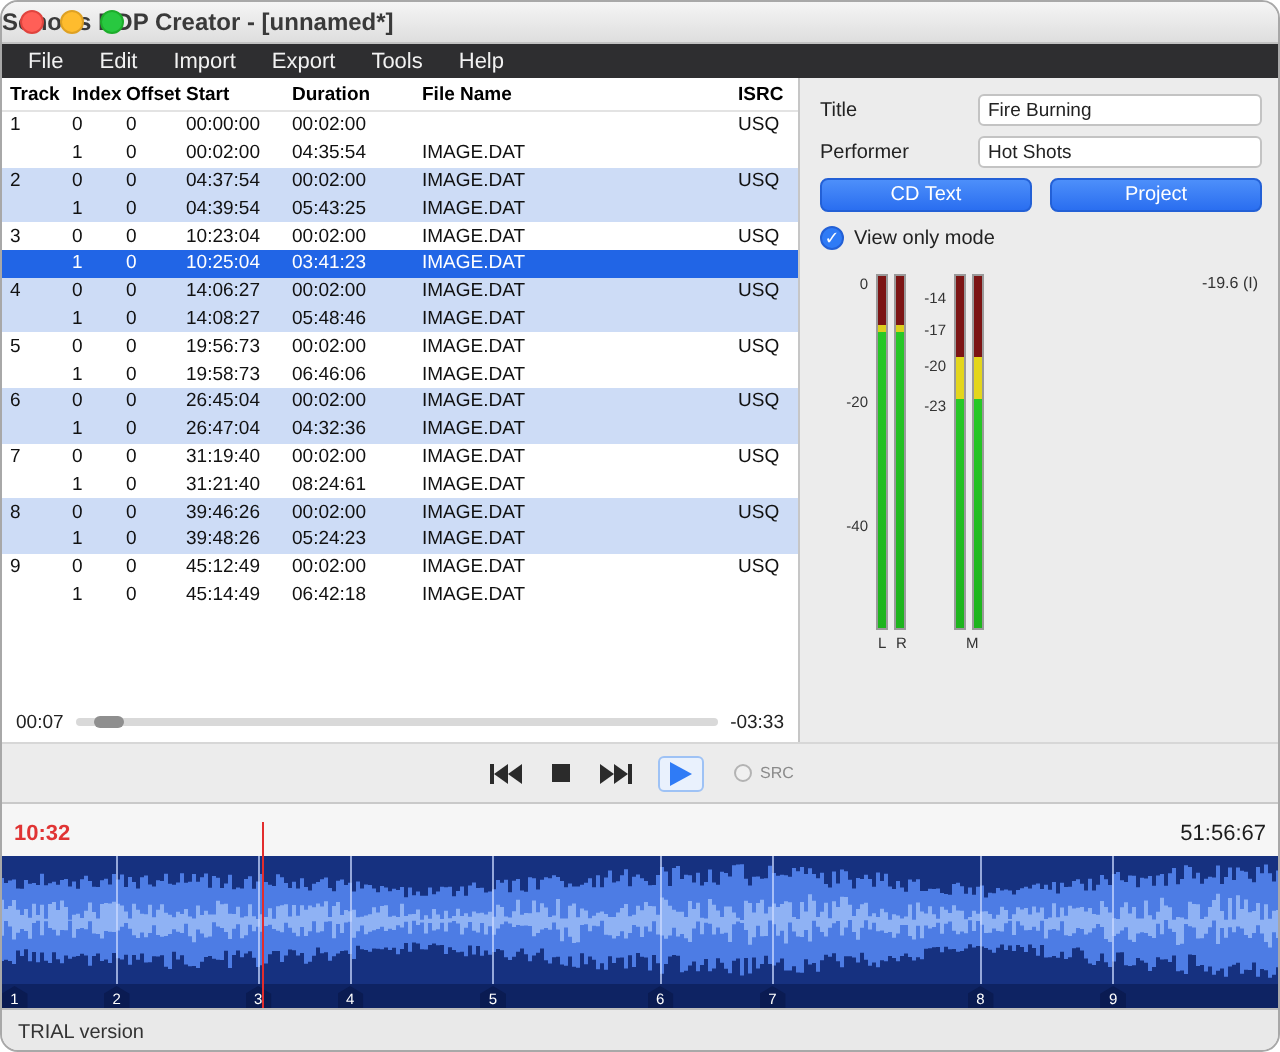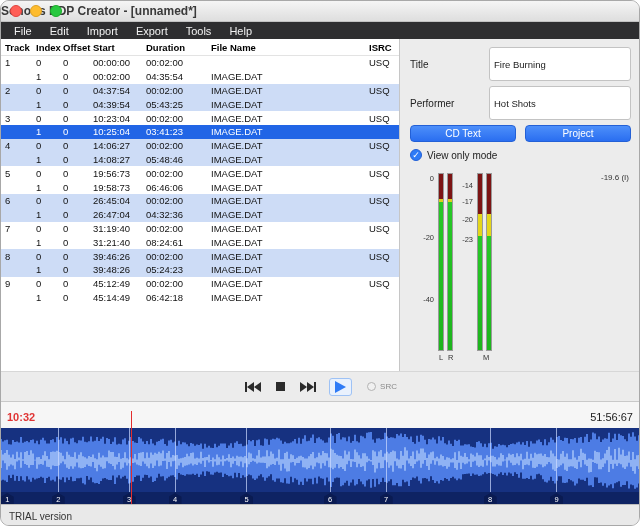--- a/index.html
+++ b/index.html
@@ -39,21 +39,21 @@
   .player-strip { flex:0 0 20px; display:flex; align-items:center; gap:6px;
                   padding:0 7px; font-size:9.5px; color:#222; background:#fff; }
   .slider { flex:1; position:relative; height:14px; }
   .slider-track { position:absolute; left:0; right:0; top:5px; height:4px; border-radius:2px; background:#d9d9d9; }
   .slider-handle { position:absolute; left:3%; top:4px; width:15px; height:6px; border-radius:3px; background:#8f8f8f; }
 
   
   .side-panel { flex:1; background:#ececec; padding:8px 8px 0 10px; font-size:10px; position:relative; }
   .field { display:flex; align-items:center; margin-bottom:5px;gap:32px; }
   .field label { width:47px; color:#222; }
-  .field input { flex:1; min-width:0; height:34px; border:1px solid #c3c3c3; border-radius:3px;
+  .field input { flex:1; min-width:0; height:16px; border:1px solid #c3c3c3; border-radius:3px;
                  background:#fff; font-size:9.5px; padding:0 4px; color:#222; }
   .panel-buttons { display:flex; gap:9px; margin:3px 0 7px; }
   .pbtn { flex:1; height:17px; background:linear-gradient(#4d8ffa,#2a6ef0); color:#fff;
           border:1px solid #2360d6; border-radius:4px; font-size:10px; cursor:default; }
   .viewonly { display:flex; align-items:center; gap:5px; margin-bottom:6px; color:#222; }
   .checkbox { width:12px; height:12px; border-radius:6px; background:#2f7bf6; color:#fff; font-size:9px;
               display:flex; align-items:center; justify-content:center; border:1px solid #2360d6; }
 
   .meters { position:relative; margin-left:6px; margin-top:4px; }
   .meter-readout { position:absolute; top:0; right:2px; font-size:8px; color:#333; }
@@ -289,20 +289,28 @@
           <div class="trow">
             <div class="cell c0"></div>
             <div class="cell c1">1</div>
             <div class="cell c2">0</div>
             <div class="cell c3">45:14:49</div>
             <div class="cell c4">06:42:18</div>
             <div class="cell c5">IMAGE.DAT</div>
             <div class="cell c6"></div>
           </div>
         </div>
+      <div class="player-strip">
+        <span>00:07</span>
+        <div class="slider">
+          <div class="slider-track"></div>
+          <div class="slider-handle"></div>
+        </div>
+        <span>-03:33</span>
+      </div>
     </div>
 
     <div class="side-panel">
       <div class="field">
         <label>Title</label>
         <input value="Fire Burning" style="">
       </div>
       <div class="field">
         <label>Performer</label>
         <input value="Hot Shots" style="">

